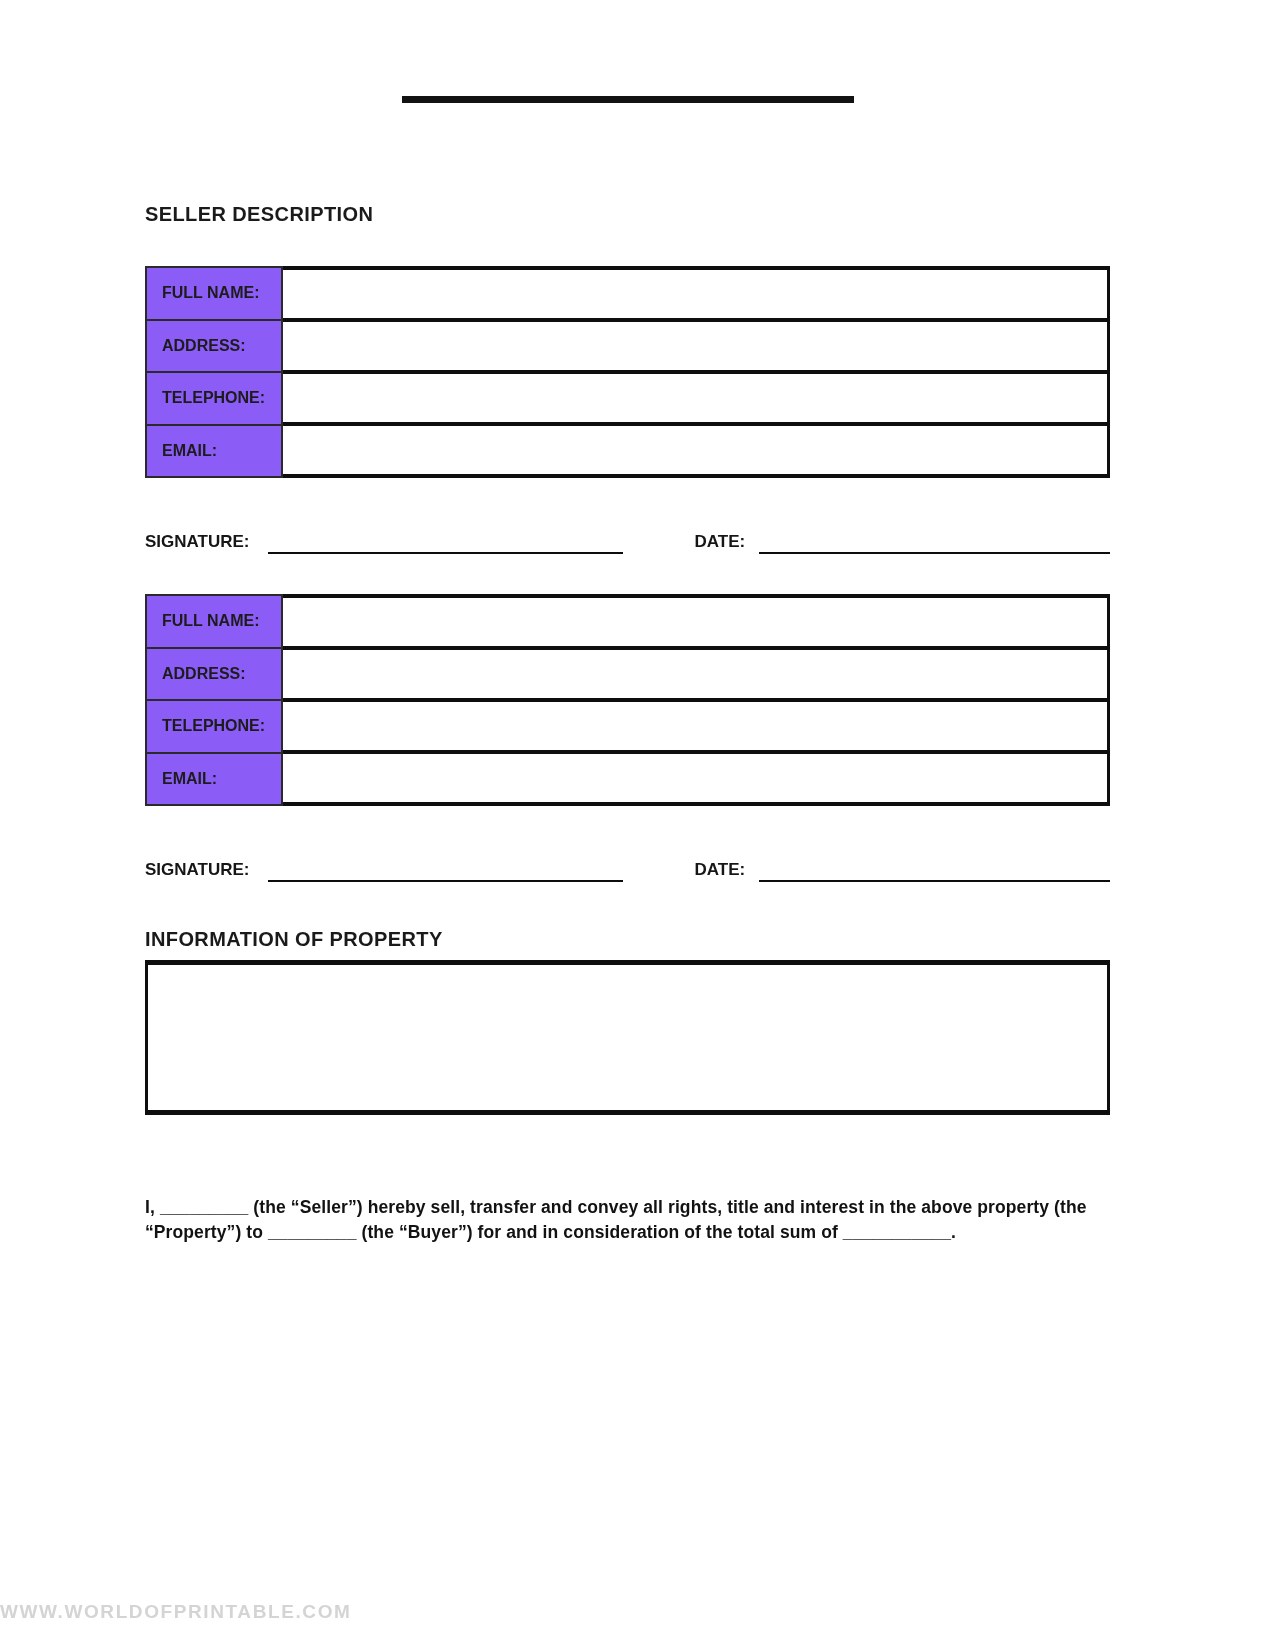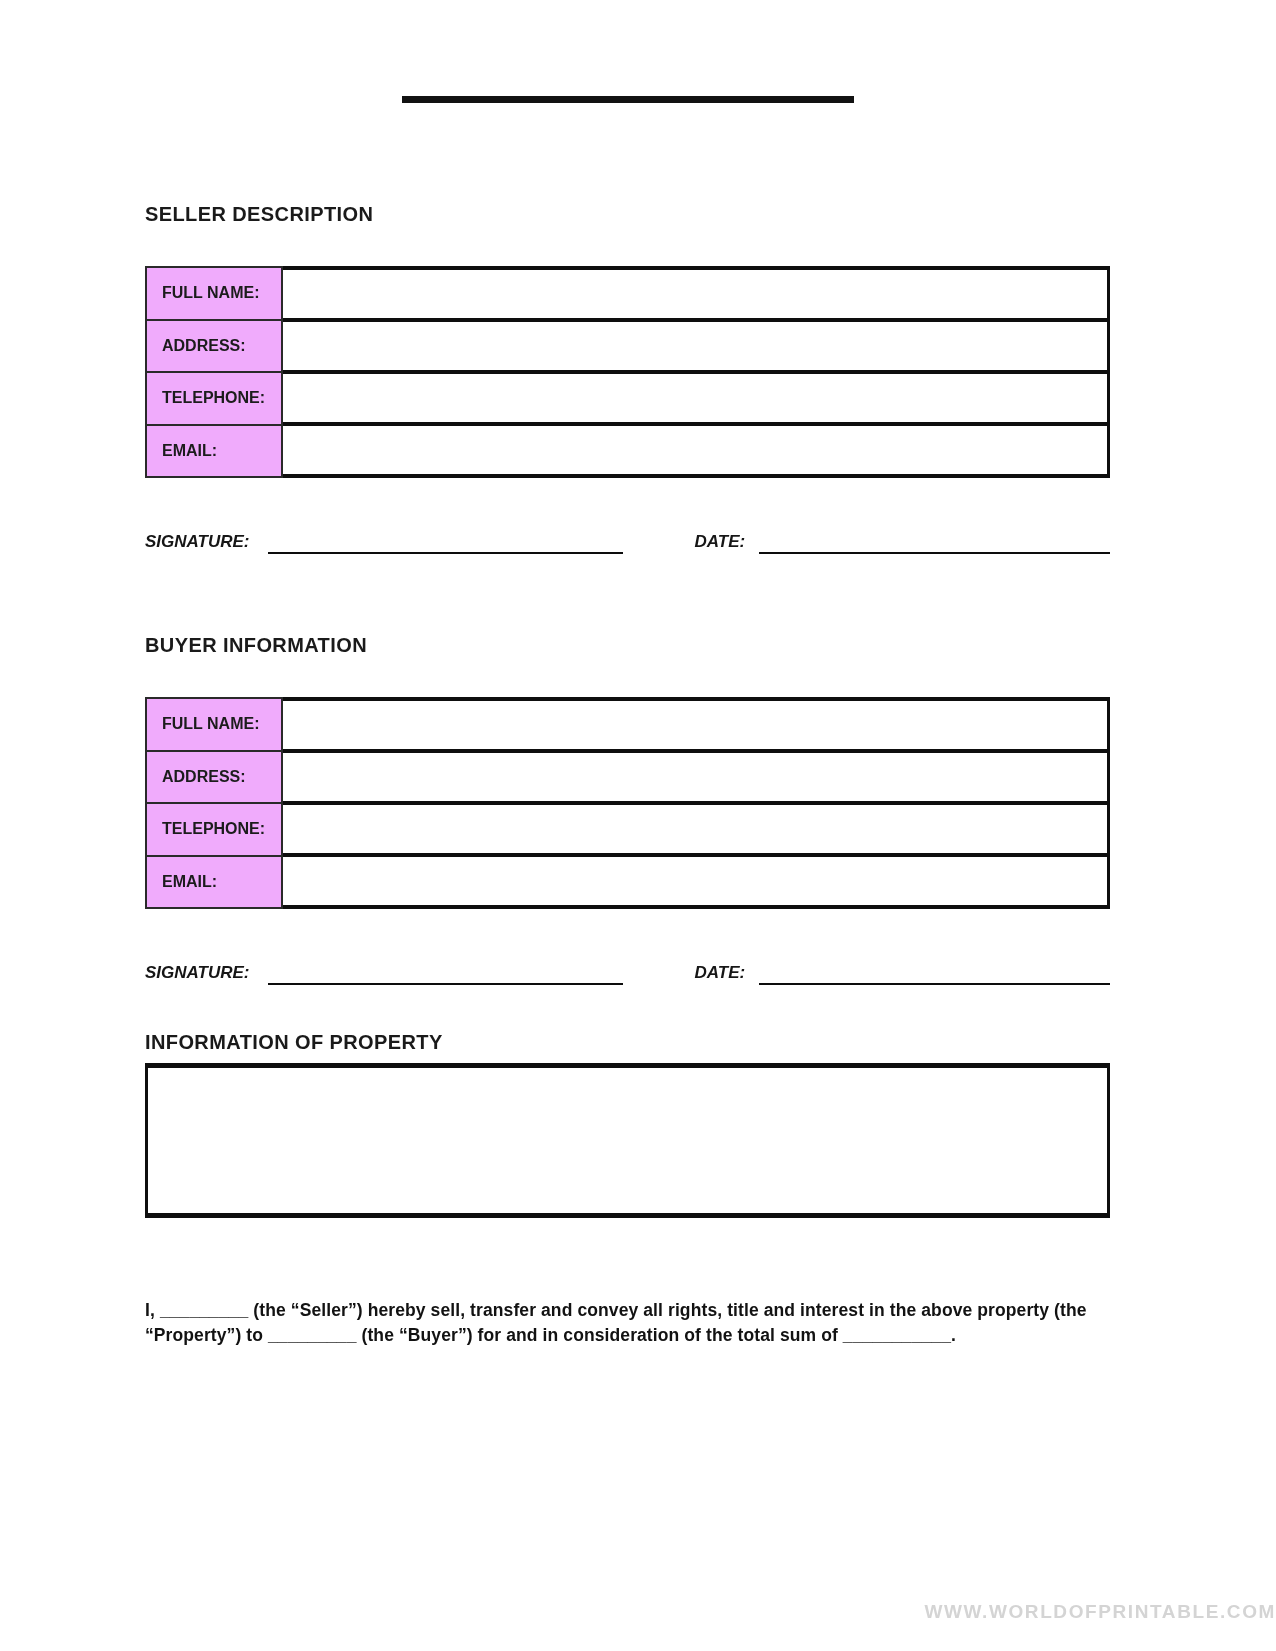--- a/index.html
+++ b/index.html
@@ -50,21 +50,21 @@
     height: 212px;
     margin-top: 40px;
   }
   .labels-col {
     width: 138px;
     display: flex;
     flex-direction: column;
   }
   .label-cell {
     flex: 1;
-    background: #f0abfc;
+    background: #8b5cf6;
     border: 2px solid #2a2a2a;
     border-top-width: 0;
     display: flex;
     align-items: center;
     padding-left: 15px;
     font-size: 16px;
     font-weight: bold;
     color: #1c1c1c;
   }
   .label-cell:first-child { border-top-width: 2px; }
@@ -82,21 +82,20 @@
     font-size: 16px;
   }
   .value-cell:last-child { border-bottom: 4px solid #0e0e0e; }
 
   
   .sig-row {
     display: flex;
     align-items: flex-end;
     margin-top: 50px;
     height: 26px;
-    font-style: italic;
   }
   .sig-label {
     font-size: 17px;
     font-weight: bold;
     color: #161616;
     white-space: nowrap;
     padding-bottom: 2px;
   }
   .blank-line {
     border-bottom: 2px solid #0d0d0d;
@@ -126,21 +125,21 @@
     line-height: 1.42;
     color: #121212;
     letter-spacing: 0.1px;
   }
 
   
   .footer {
     position: absolute;
     left: 0; right: 0;
     top: 1601px;
-    text-align: right;
+    text-align: left;
     font-size: 19px;
     font-weight: bold;
     letter-spacing: 1.6px;
     color: #d4d4d4;
   }
 </style>
 </head>
 <body>
 
 <div class="content">
@@ -166,21 +165,20 @@
     </div>
   </div>
 
   <div class="sig-row">
     <span class="sig-label">SIGNATURE:</span>
     <span class="blank-line sig-blank"></span>
     <span class="sig-label date-label">DATE:</span>
     <span class="blank-line date-blank"></span>
   </div>
 
-  <div class="section-heading buyer-heading">BUYER INFORMATION</div>
 
   <div class="info-table">
     <div class="labels-col">
       <div class="label-cell">FULL NAME:</div>
       <div class="label-cell">ADDRESS:</div>
       <div class="label-cell">TELEPHONE:</div>
       <div class="label-cell">EMAIL:</div>
     </div>
     <div class="values-col">
       <div class="value-cell"></div>

